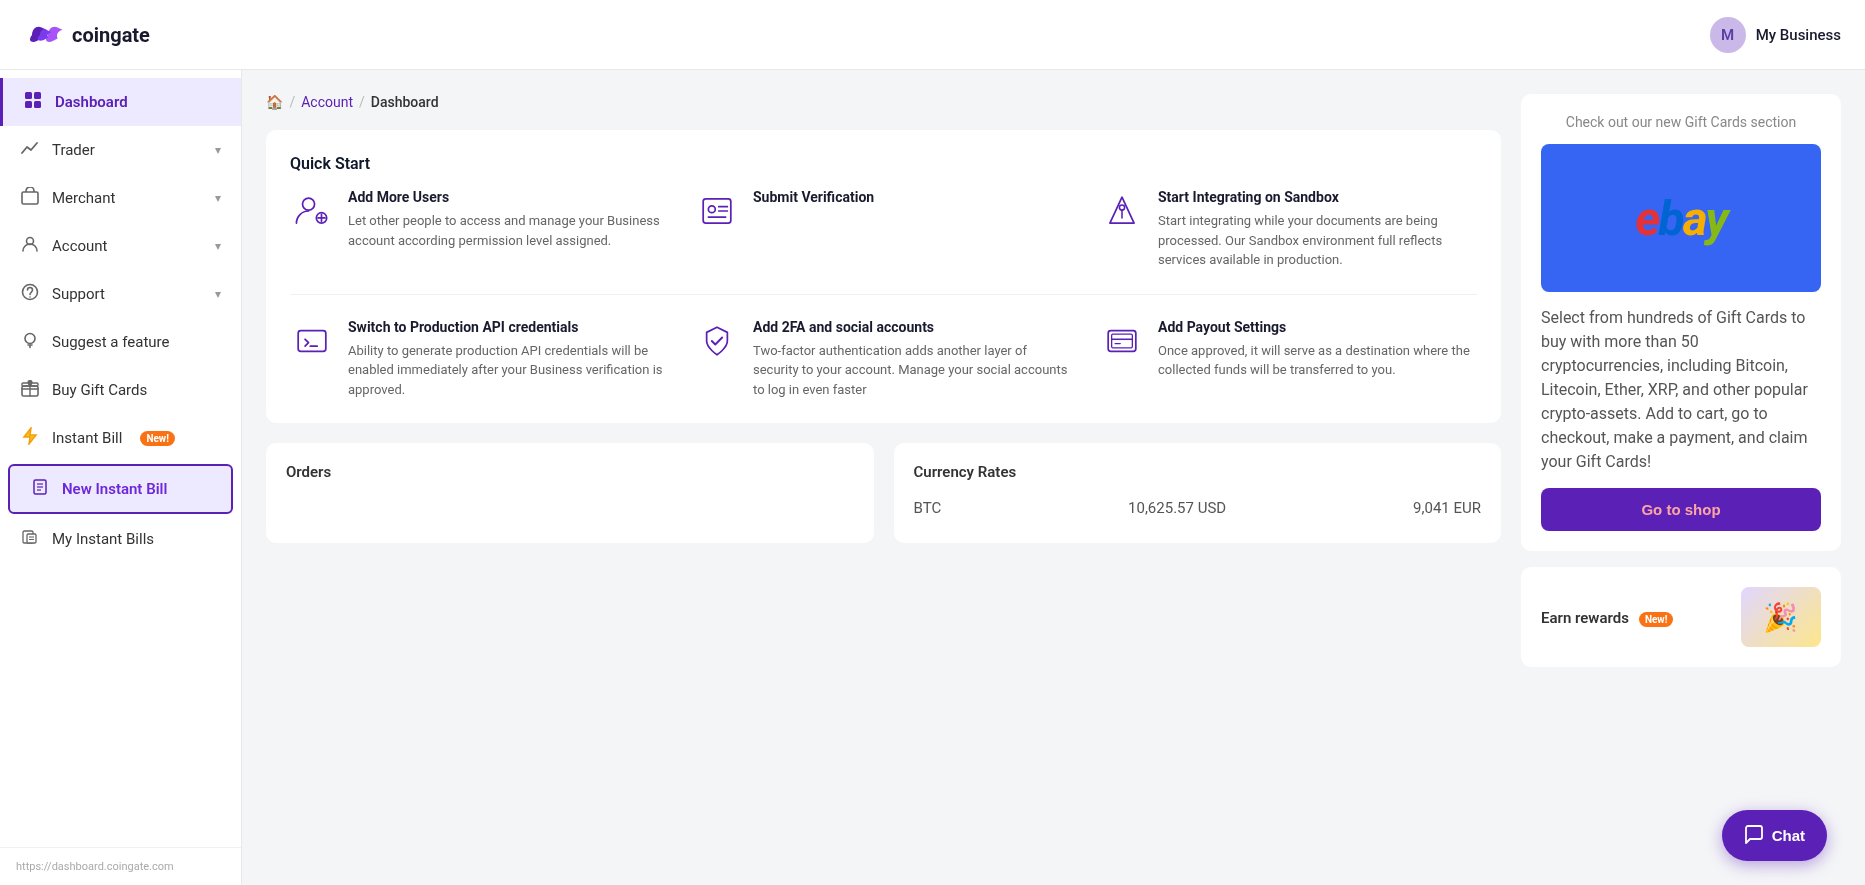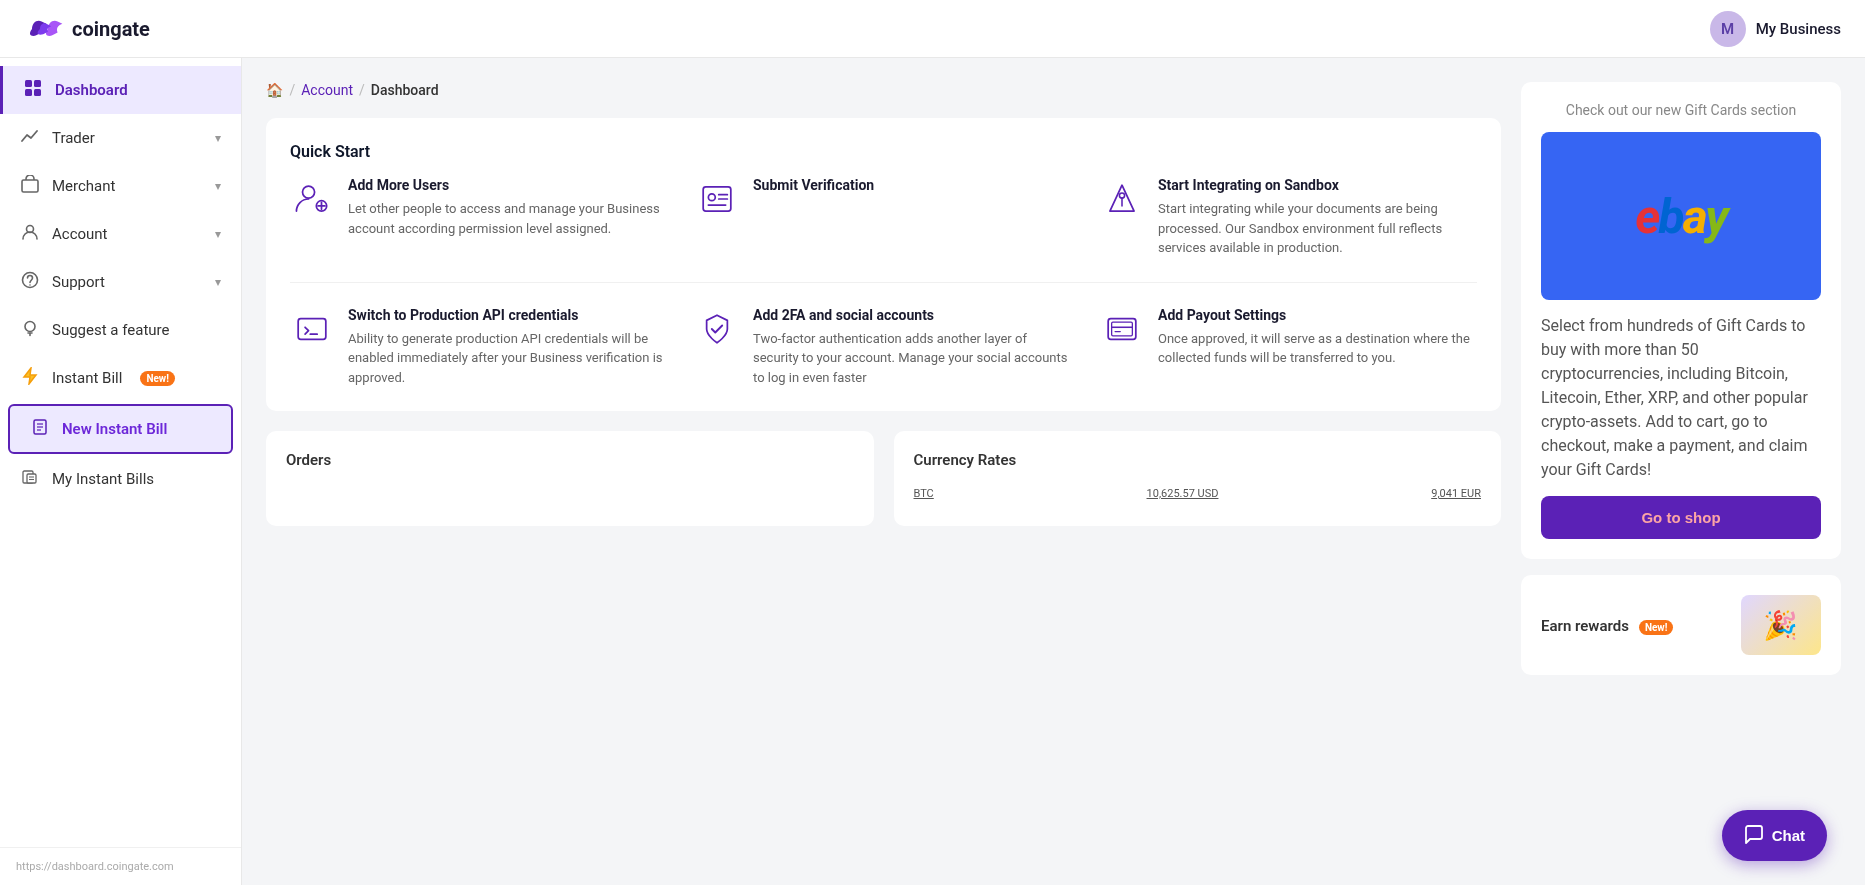--- a/index.html
+++ b/index.html
@@ -1,21 +1,21 @@
 <!DOCTYPE html>
 <html><head>
   <meta charset="utf-8">
   <style>
     * { box-sizing: border-box; margin: 0; padding: 0; }
     body { font-family: -apple-system, BlinkMacSystemFont, 'Segoe UI', Roboto, sans-serif; background: #f4f5f7; display: flex; flex-direction: column; height: 885px; overflow: hidden; }
 
     
     .topnav {
       background: #fff;
-      height: 58px;
+      height: 70px;
       display: flex;
       align-items: center;
       justify-content: space-between;
       padding: 0 24px;
       border-bottom: 1px solid #e8e8e8;
       flex-shrink: 0;
       z-index: 10;
     }
     .logo-area { display: flex; align-items: center; gap: 8px; }
     .logo-icon { width: 40px; height: 28px; }
@@ -112,38 +112,38 @@
     }
     .qs-icon-wrap svg { width: 38px; height: 38px; }
     .qs-text h4 { font-size: 14px; font-weight: 700; color: #1a1a2e; margin-bottom: 6px; }
     .qs-text p { font-size: 13px; color: #666; line-height: 1.5; }
     .qs-divider { border: none; border-top: 1px solid #f0f0f0; margin: 24px 0; }
 
     
     .bottom-grid { display: grid; grid-template-columns: 1fr 1fr; gap: 20px; }
     .bottom-card { background: #fff; border-radius: 10px; padding: 20px; }
     .bottom-card-title { font-size: 15px; font-weight: 600; color: #333; margin-bottom: 12px; }
-    .currency-row { display: flex; justify-content: space-between; font-size: 11px; color: #555; padding: 6px 0; border-bottom: 1px solid #f5f5f5; text-decoration: underline; }
+    .currency-row { display: flex; justify-content: space-between; font-size: 15px; color: #555; padding: 6px 0; border-bottom: 1px solid #f5f5f5; }
     .currency-row:last-child { border-bottom: none; }
 
     
     .right-panel { width: 320px; flex-shrink: 0; display: flex; flex-direction: column; gap: 16px; }
     .gift-card-panel {
       background: #fff;
       border-radius: 10px;
       padding: 20px;
       display: flex;
       flex-direction: column;
       align-items: center;
       gap: 14px;
     }
     .gift-card-title { font-size: 14px; color: #888; text-align: left; }
     .ebay-banner {
       width: 100%;
-      height: 168px;
+      height: 148px;
       background: #3665f3;
       border-radius: 8px;
       display: flex;
       align-items: center;
       justify-content: center;
     }
     .ebay-text { color: #fff; font-size: 48px; font-weight: 700; font-style: italic; letter-spacing: -2px; }
     .gift-desc { font-size: 16px; color: #555; text-align: left; line-height: 1.5; }
     .go-to-shop-btn {
       background: #5b21b6;
@@ -271,20 +271,30 @@
     <div class="sidebar-item">
       <span class="sidebar-icon">
         <svg width="18" height="18" viewBox="0 0 18 18" fill="none">
             <circle cx="9" cy="7.5" r="5" stroke="#666" stroke-width="1.6"></circle>
             <path d="M7 14h4M9 14v2.5" stroke="#666" stroke-width="1.6" stroke-linecap="round"></path>
           </svg>
       </span>
       <span>Suggest a feature</span>
     </div>
 
+    <div class="sidebar-item">
+      <span class="sidebar-icon">
+        <svg width="18" height="18" viewBox="0 0 18 18" fill="none">
+            <rect x="1" y="7" width="16" height="10" rx="1.5" stroke="#666" stroke-width="1.6"></rect>
+            <path d="M1 10h16M9 7V17M9 7c0 0-2-4 0-5 2-1 3 2 0 5M9 7c0 0 2-4 0-5-2-1-3 2 0 5" stroke="#666" stroke-width="1.4" stroke-linecap="round"></path>
+            <rect x="1" y="4" width="16" height="3" rx="1" stroke="#666" stroke-width="1.4"></rect>
+          </svg>
+      </span>
+      <span>Buy Gift Cards</span>
+    </div>
 
     <div class="sidebar-item">
       <span class="sidebar-icon">
         <svg width="18" height="18" viewBox="0 0 18 18" fill="none">
             <polygon points="10,1 3,10 9,10 8,17 15,8 9,8" stroke="#f59e0b" stroke-width="1.5" fill="#fbbf24"></polygon>
           </svg>
       </span>
       <span>Instant Bill</span>
       <span class="badge-new">New!</span>
     </div>

